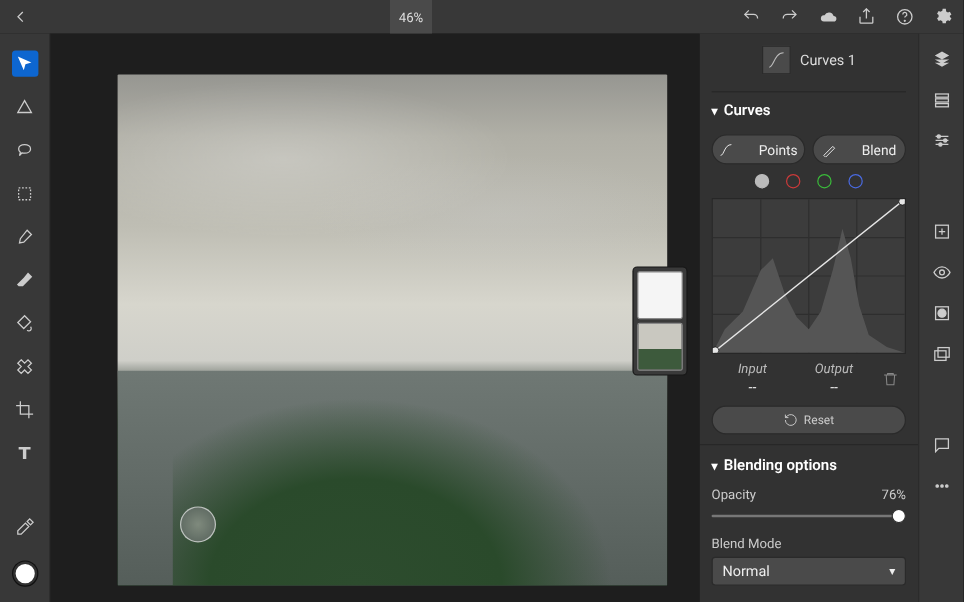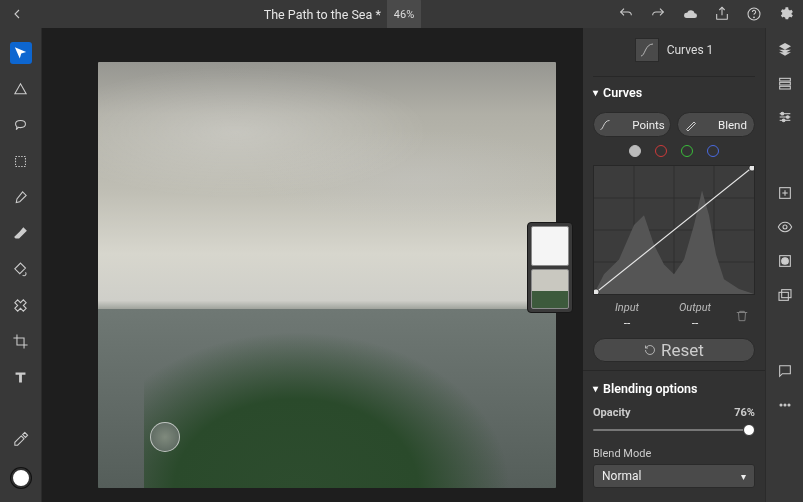--- a/index.html
+++ b/index.html
@@ -68,24 +68,24 @@
   .histo { fill:#555; }
   .curve-line { stroke:#e6e6e6; stroke-width:1.2; fill:none; }
   .handle { fill:#e6e6e6; stroke:#111; stroke-width:0.6; }
   
   .io-row { display:flex; margin-top:6px; }
   .io-col { flex:1; text-align:center; font-size:11px; color:#bbb;font-style:italic; }
   .io-val { color:#ddd; margin-top:2px; font-size:12px; }
   .trash-btn { width:26px; display:flex; align-items:center; justify-content:center; color:#888; }
   .trash-btn svg { width:14px; height:14px; stroke:currentColor; fill:none; stroke-width:1.5; }
   
-  .reset-btn { width:100%; background:#4a4a4a; border:1px solid #2a2a2a; border-radius:13px; height:24px; display:flex; align-items:center; justify-content:center; gap:5px; font-size:17px; color:#ccc; margin-top:8px; cursor:pointer; }
+  .reset-btn { width:100%; background:#4a4a4a; border:1px solid #2a2a2a; border-radius:13px; height:24px; display:flex; align-items:center; justify-content:center; gap:5px; font-size:10px; color:#ccc; margin-top:8px; cursor:pointer; }
   .reset-btn svg { width:12px; height:12px; stroke:#ccc; fill:none; stroke-width:1.6; }
   
-  .opacity-row { display:flex; justify-content:space-between; font-size:11px; color:#ccc; margin-top:6px;font-weight:bold; }
+  .opacity-row { display:flex; justify-content:space-between; font-size:11px; color:#ccc; margin-top:6px; }
   .slider { position:relative; height:14px; margin-top:4px; }
   .slider-track { position:absolute; top:6px; left:0; right:0; height:2px; background:#777; border-radius:1px; }
   .slider-knob { position:absolute; right:0; top:1px; width:12px; height:12px; border-radius:50%; background:#fff; border:1px solid #333; }
   
   .blend-label { font-size:11px; color:#ccc; margin-top:10px; }
   .blend-select { margin-top:4px; width:100%; height:24px; background:#4a4a4a; border:1px solid #2a2a2a; border-radius:3px; display:flex; align-items:center; justify-content:space-between; padding:0 8px; font-size:12px; color:#eee; cursor:pointer; }
   
   
   .rrail { width:38px; background:#383838; display:flex; flex-direction:column; align-items:center; padding-top:12px; gap:16px; border-left:1px solid #2b2b2b; }
   .rrail .icon-btn { color:#ccc; }
@@ -99,21 +99,20 @@
 
 <div class="topbar">
   <div class="left">
     <div class="icon-btn">
       <svg viewBox="0 0 24 24">
           <polyline points="15 18 9 12 15 6"></polyline>
         </svg>
     </div>
   </div>
   <div class="center">
-    <span class="title-text">The Path to the Sea *</span>
     <span class="zoom-badge">46%</span>
   </div>
   <div class="right">
     <div class="icon-btn">
         <svg viewBox="0 0 24 24">
           <polyline points="9 14 4 9 9 4"></polyline>
           <path d="M4 9h11a5 5 0 0 1 5 5v0"></path>
         </svg>
       </div>
     <div class="icon-btn">

